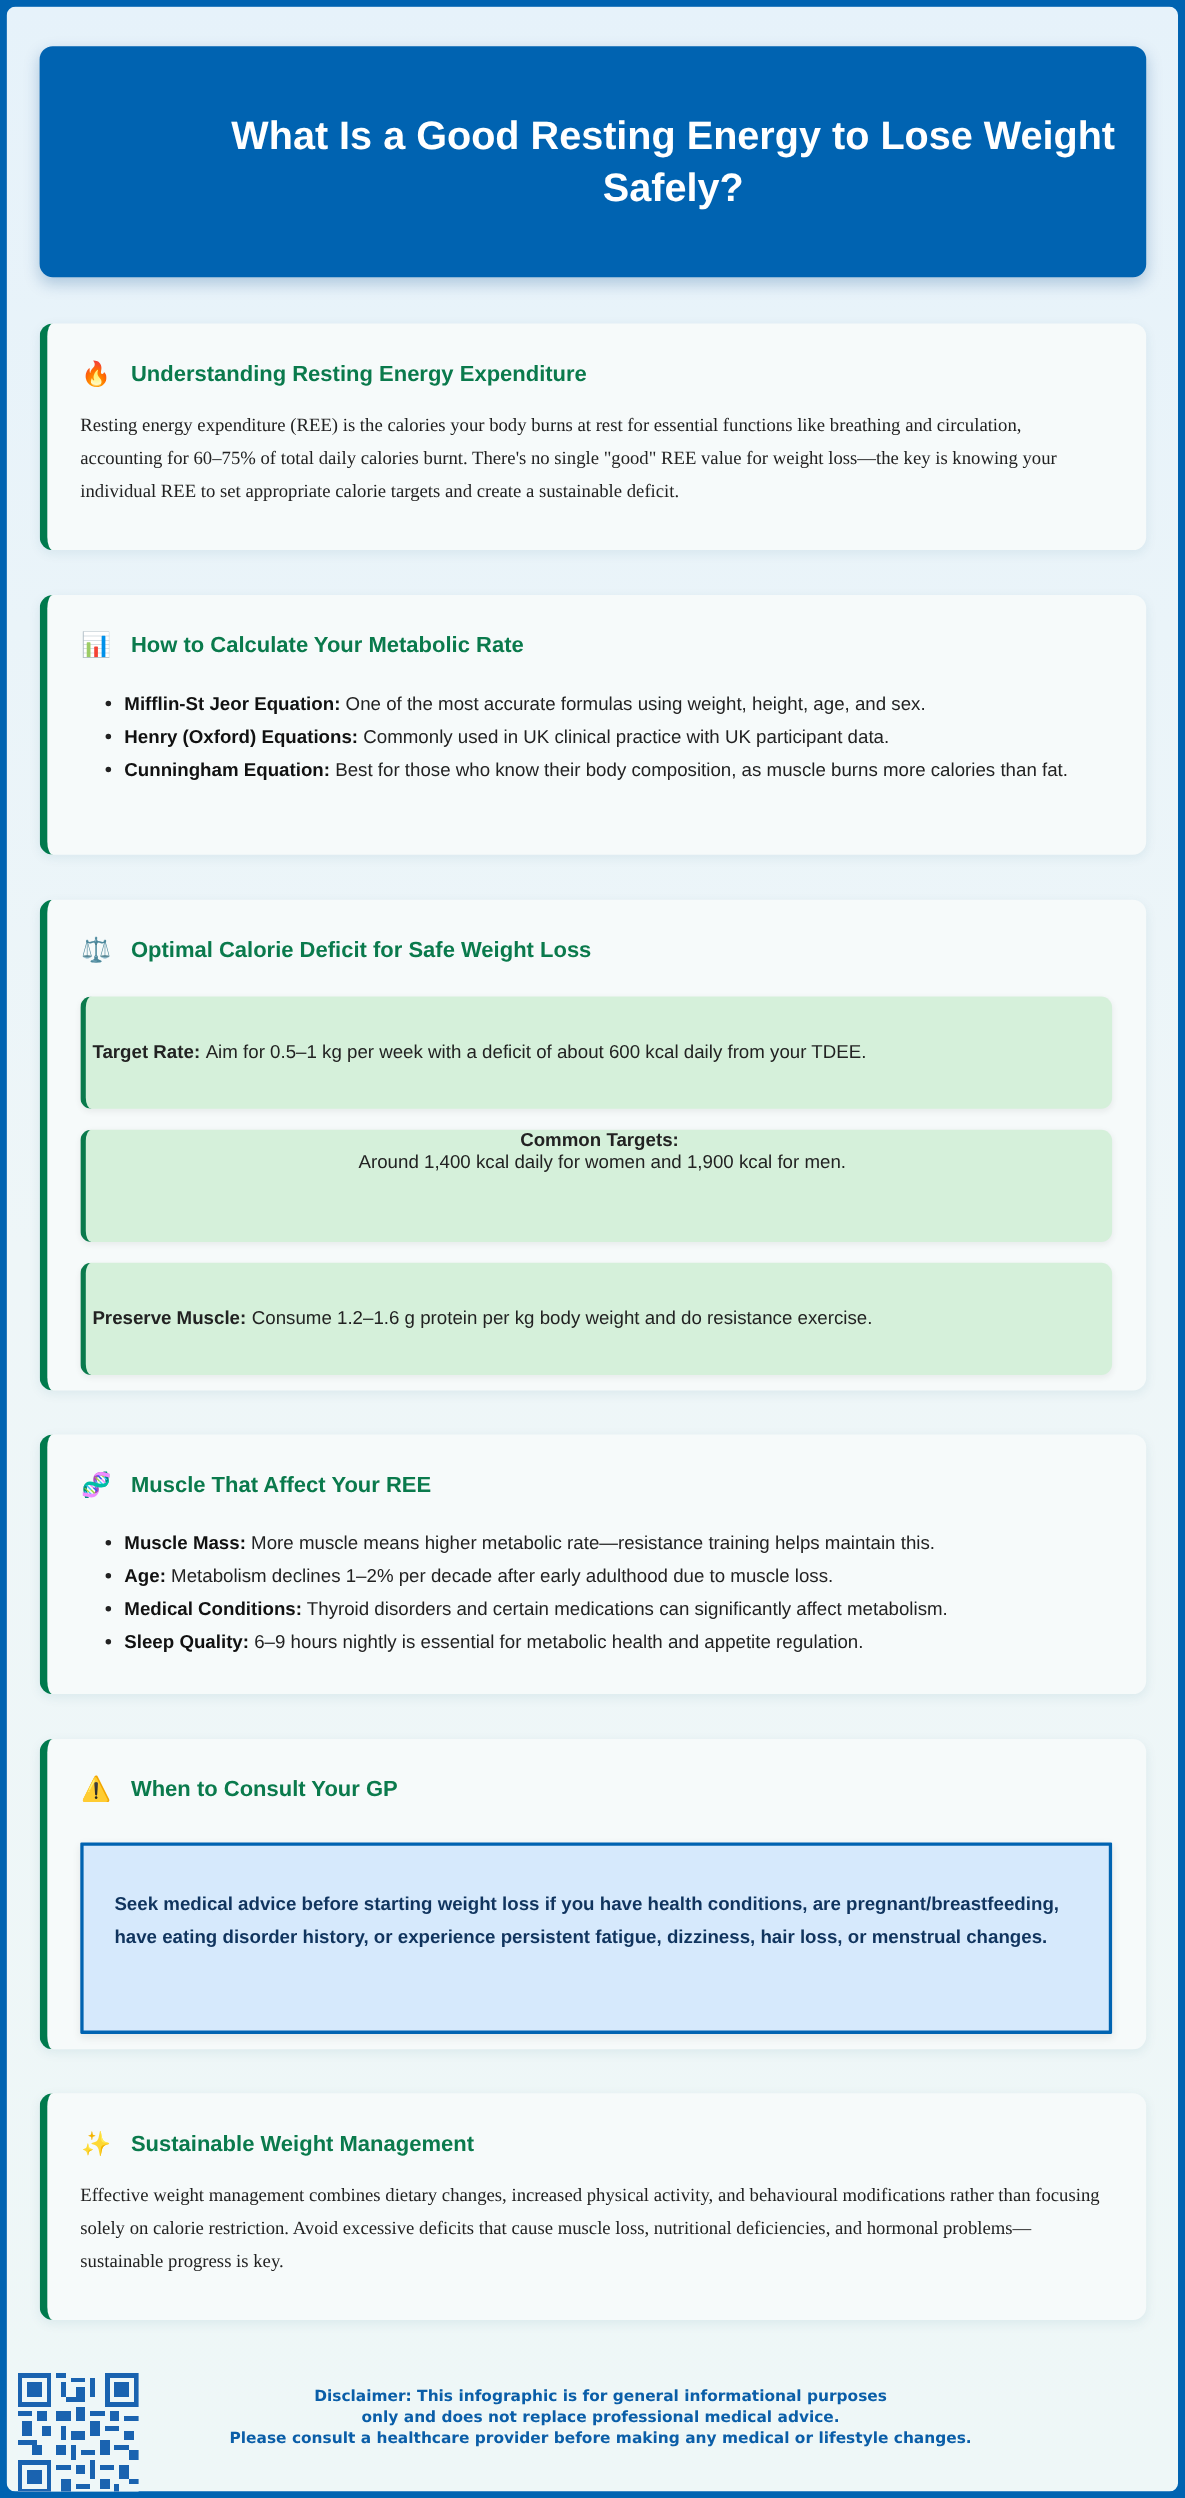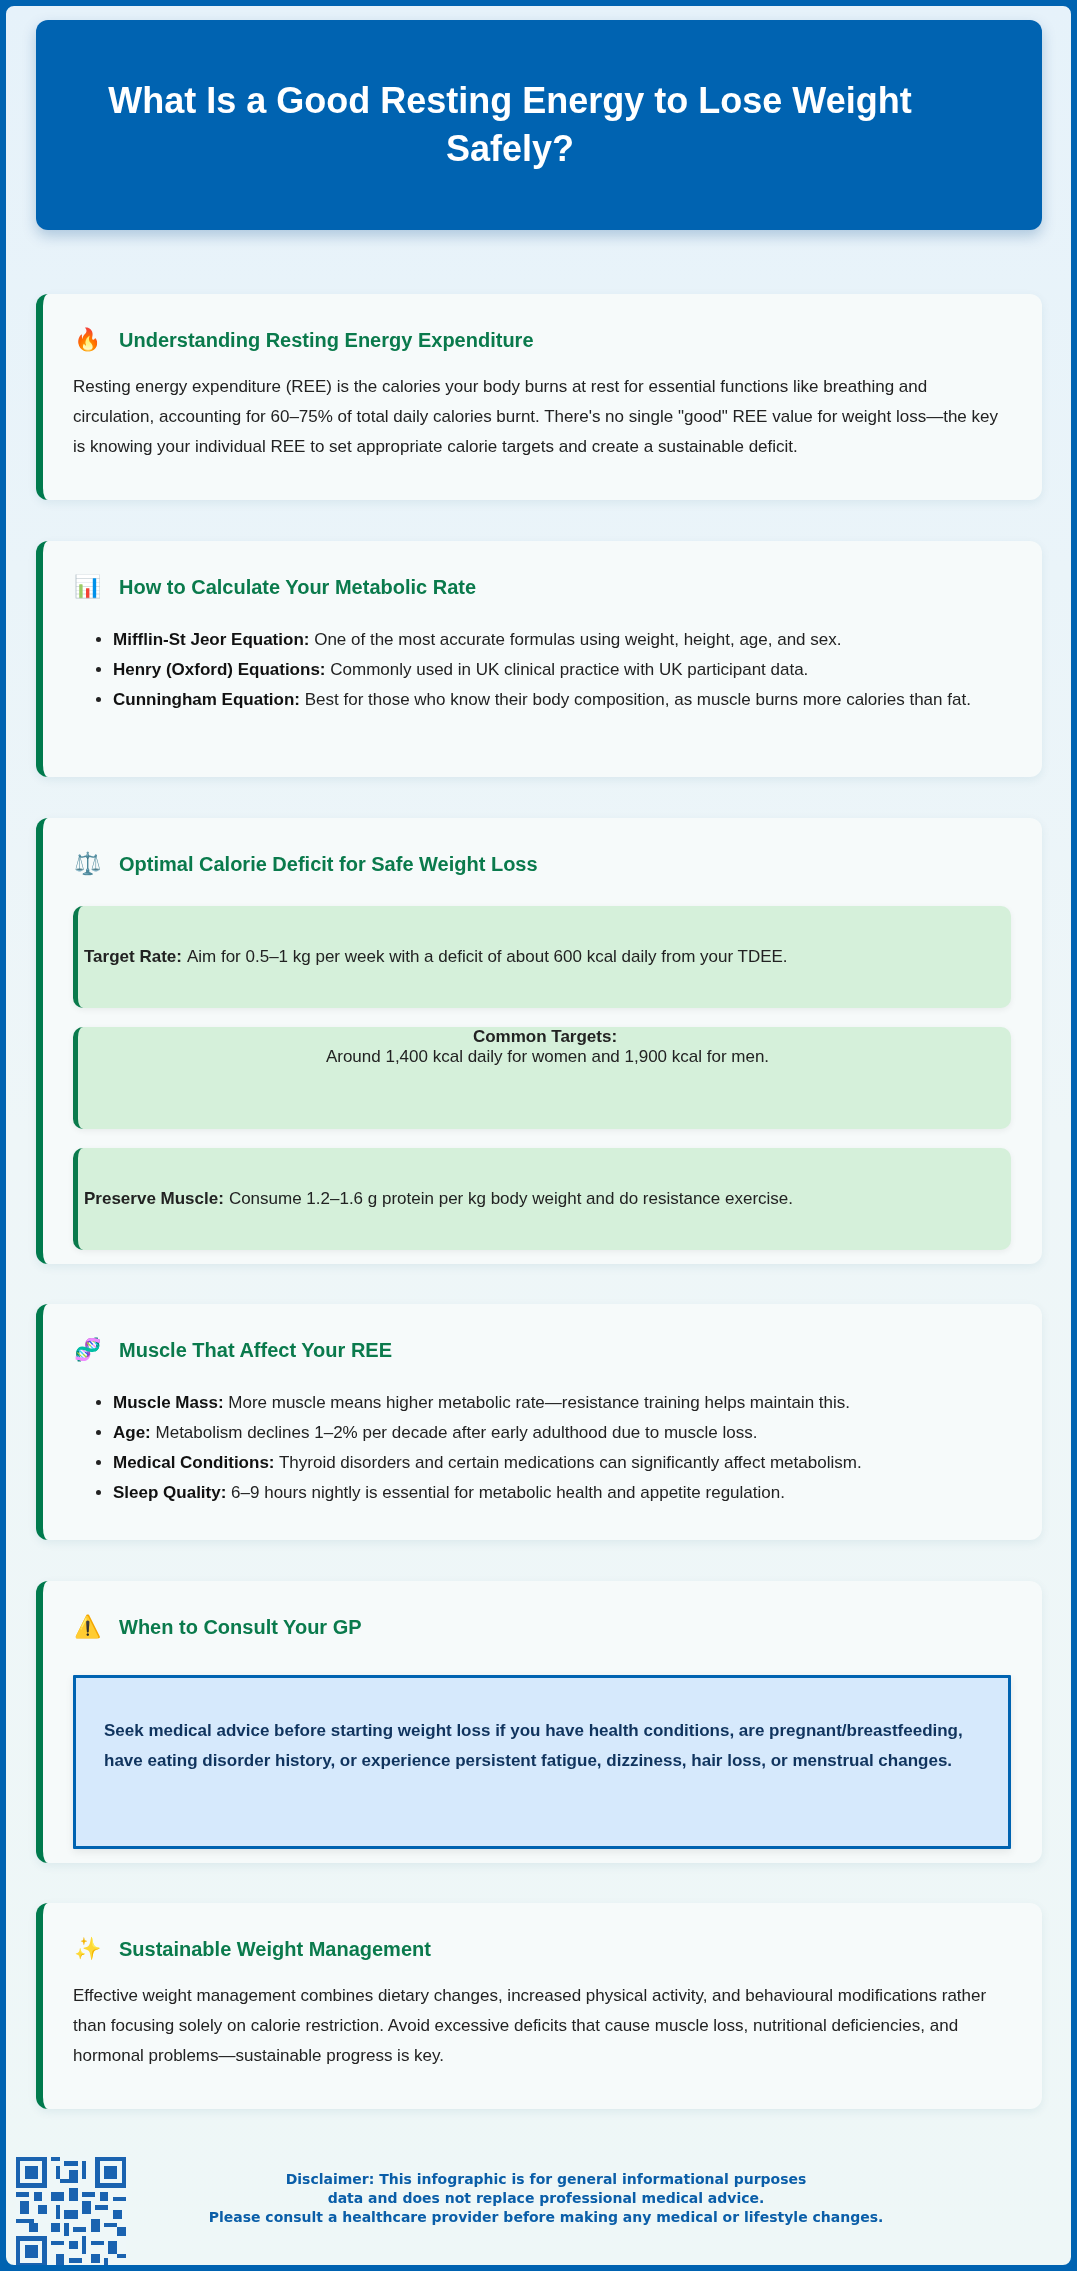--- a/index.html
+++ b/index.html
@@ -5,24 +5,24 @@
     * { box-sizing: border-box; margin: 0; padding: 0; }
     html, body { width: 1077px; height: 2271px; background: #0063b1; }
     body { font-family: "Liberation Sans", sans-serif; color: #222; }
     .frame {
       position: absolute; left: 0; top: 0; width: 1077px; height: 2271px;
       border: 6px solid #0063b1; border-radius: 14px;
       background: linear-gradient(180deg, #e6f2fa 0%, #eef6f8 50%, #eef7f7 100%);
       overflow: hidden;
     }
     .header {
-      position: absolute; left: 30px; top: 14px; width: 1006px; height: 210px;
+      position: absolute; left: 30px; top: 36px; width: 1006px; height: 210px;
       background: #0063b1; border-radius: 12px;
       box-shadow: 0 6px 14px rgba(0,70,140,0.25);
-      display: flex; align-items: center; justify-content: flex-start; text-align: center; padding-left: 44px;
+      display: flex; align-items: center; justify-content: flex-end; text-align: center; padding-left: 44px;
     }
     .header h1 {
       color: #fff; font-size: 36px; font-weight: bold; line-height: 48px;
       width: 860px;
     }
     .card {
       position: absolute; left: 30px; width: 1006px;
       background: #f6fafa; border-radius: 12px;
       border-left: 7px solid #007a4d;
       box-shadow: 0 3px 10px rgba(0,90,120,0.08);
@@ -31,21 +31,21 @@
     .card-title {
       display: flex; align-items: center; height: 36px; margin-top: 4px;
     }
     .card-title .icon {
       width: 30px; font-size: 22px; margin-right: 16px; display: inline-flex; align-items: center; justify-content: center;
     }
     .card-title h2 {
       color: #0a7a4c; font-size: 20px; font-weight: bold;
     }
     .para {
-      font-size: 17px; line-height: 30px; color: #222; margin-top: 14px; width: 930px;
+      font-size: 17px; line-height: 30px; color: #222; margin-top: 14px; width: 930px; font-family: Liberation Serif, serif;
     }
     ul.bul { margin-top: 20px; padding-left: 40px; }
     ul.bul li { font-size: 17px; line-height: 30px; color: #222; list-style: disc; }
     ul.bul li b { color: #111; }
     .tip {
       background: #d5f0da; border-left: 5px solid #0a7a4c; border-radius: 10px;
       height: 102px; margin-top: 22px; width: 938px;
       display: flex; align-items: center; padding-left: 6px; font-size: 17px;
       box-shadow: 0 2px 6px rgba(0,0,0,0.06);
     }
@@ -196,18 +196,18 @@
           <rect x="21" y="19" width="2" height="3"></rect>
         <rect x="9" y="22" width="2" height="3"></rect>
           <rect x="12" y="23" width="3" height="1"></rect>
           <rect x="17" y="22" width="2" height="2"></rect>
           <rect x="20" y="23" width="1" height="2"></rect>
           <rect x="23" y="22" width="2" height="1"></rect>
       </g>
     </svg>
     <div class="disclaimer">
       <div><b>Disclaimer:</b> <span>This infographic is for general informational purposes</span></div>
-      <div>data and does not replace professional medical advice.</div>
+      <div>only and does not replace professional medical advice.</div>
       <div>Please consult a healthcare provider before making any medical or lifestyle changes.</div>
     </div>
   </div>
 
 </div>
 
 </body></html>

